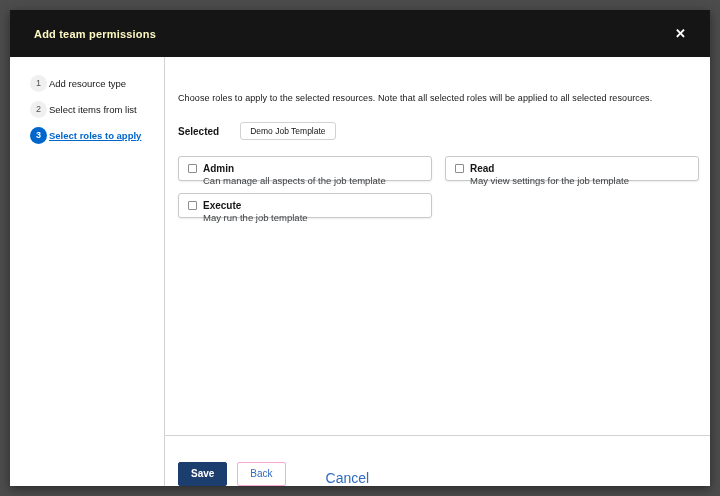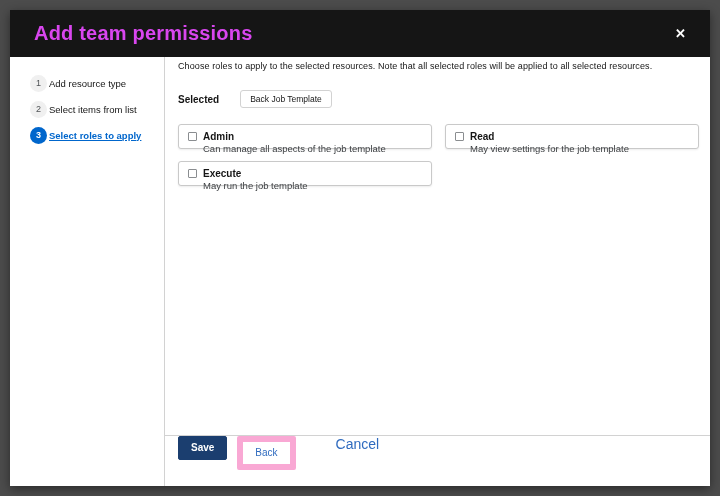--- a/index.html
+++ b/index.html
@@ -20,21 +20,21 @@
     display: flex; flex-direction: column;
   }
   
   .modal-header {
     height: 47px; flex: 0 0 47px;
     background: #151515;
     display: flex; align-items: center;
     padding: 0 18px 0 24px;
   }
   .modal-title {
-    color: #d946ef; font-size: 20px; font-weight: 700; letter-spacing: 0.2px;
+    color: #fef9c3; font-size: 11px; font-weight: 700; letter-spacing: 0.2px;
   }
   .close-btn {
     margin-left: auto; background: none; border: none; cursor: pointer;
     color: #ffffff; font-size: 13px; font-weight: 700; line-height: 1;
     padding: 4px 6px;
   }
   
   .modal-body { flex: 1; display: flex; min-height: 0; }
   .wizard-nav {
     width: 155px; flex: 0 0 155px;
@@ -48,21 +48,21 @@
   .step-circle {
     width: 17px; height: 17px; flex: 0 0 17px; border-radius: 50%;
     background: #f0f0f0; color: #4f5255;
     font-size: 9px; line-height: 17px; text-align: center;
   }
   .wizard-step.active .step-circle { background: #0066cc; color: #ffffff; font-weight: 700; }
   .step-label { margin-left: 2px; font-size: 9.5px; color: #151515; white-space: nowrap; }
   .wizard-step.active .step-label { color: #0066cc; font-weight: 700; text-decoration: underline; }
   
   .content-col { flex: 1; display: flex; flex-direction: column; min-width: 0; }
-  .content-main { flex: 1; padding: 4px 8px 0 13px; }
+  .content-main { flex: 1; padding: 36px 8px 0 13px; }
   .instruction { font-size: 9px; color: #151515; letter-spacing: 0.1px; white-space: nowrap; }
   .selected-row { margin-top: 19px; display: flex; align-items: center; }
   .selected-label { font-size: 10px; font-weight: 700; color: #151515; }
   .selected-chip {
     margin-left: 21px;
     border: 1px solid #d2d2d2; border-radius: 3px;
     padding: 3px 9px; font-size: 8.5px; color: #151515; background: #ffffff;
   }
   .roles-grid {
     margin-top: 16px;
@@ -84,33 +84,33 @@
     border: 1px solid #8a8d90; border-radius: 1px; background: #ffffff;
     cursor: pointer;
   }
   .role-text { margin-left: 6px; }
   .role-name { font-size: 10px; font-weight: 700; color: #151515; line-height: 13px; }
   .role-desc { font-size: 9.5px; color: #3c3f42; line-height: 12px; }
   
   .modal-footer {
     flex: 0 0 51px; height: 51px;
     border-top: 1px solid #d2d2d2;
-    display: flex; align-items: flex-start;
+    display: flex; align-items: flex-end;
     padding-left: 13px;
   }
   .btn {
     font-family: "Liberation Sans", sans-serif;
     font-size: 10px; border-radius: 2px; cursor: pointer;
     padding: 6px 12px; line-height: 1;
   }
   .btn-primary {
     background: #1b3e6f; color: #ffffff; border: 1px solid #1b3e6f; font-weight: 600;
   }
   .btn-secondary {
-    background: #ffffff; color: #2f6bbf; border: 6px solid #f9a8d4;
+    background: #ffffff; color: #2f6bbf; border: 1px solid #f9a8d4;
     margin-left: 10px;
   }
   .btn-link {
     background: none; border: none; color: #2f6bbf; font-size: 14px;
     margin-left: 40px; cursor: pointer;
   }
 </style>
 </head>
 <body>
 
@@ -140,21 +140,21 @@
       </div>
     </div>
 
     <div class="content-col">
 
       <div class="content-main">
         <div class="instruction">Choose roles to apply to the selected resources. Note that all selected roles will be applied to all selected resources.</div>
 
         <div class="selected-row">
           <span class="selected-label">Selected</span>
-          <span class="selected-chip">Back Job Template</span>
+          <span class="selected-chip">Demo Job Template</span>
         </div>
 
         <div class="roles-grid">
 
           <label class="role-card">
             <input type="checkbox" class="role-checkbox" style="">
             <span class="role-text">
               <span class="role-name" style="display:block">Admin</span>
               <span class="role-desc" style="display:block">Can manage all aspects of the job template</span>
             </span>

